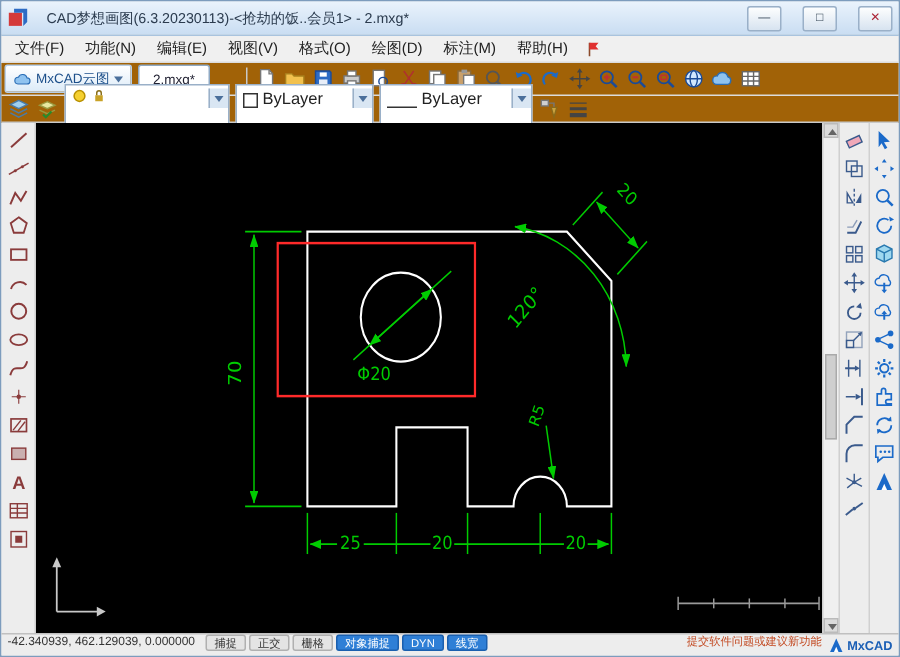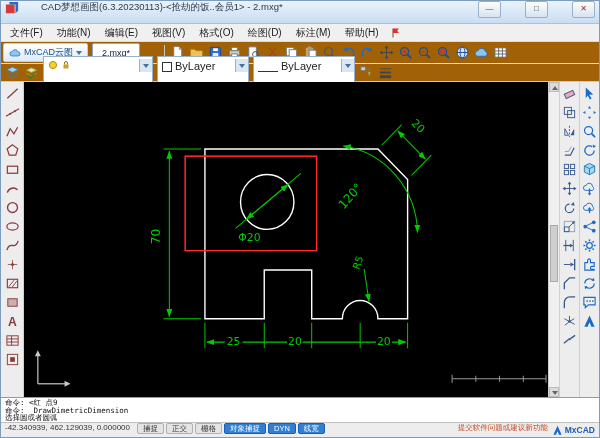--- a/index.html
+++ b/index.html
@@ -1,19 +1,19 @@
 <!DOCTYPE html>
 <html><head>
 <meta charset="utf-8">
 <style>
   html,body{margin:0;padding:0;background:#d6d6d6}
   body{width:600px;height:438px;overflow:hidden;font-family:"Liberation Sans","DejaVu Sans",sans-serif}
   .app{display:flex;flex-direction:column;width:600px;height:438px;background:#f0f0f0;border:1px solid #7d9cbd;box-sizing:border-box}
   
-  .titlebar{height:22px;background:linear-gradient(#eaf3fc,#c9ddf2);display:flex;padding:0 4px;gap:22px;border-bottom:1px solid #a8c3de;flex:none}
+  .titlebar{height:22px;background:linear-gradient(#eaf3fc,#c9ddf2);display:flex;align-items:center;padding:0 4px;gap:12px;border-bottom:1px solid #a8c3de;flex:none}
   .appicon svg{width:14px;height:14px;display:block}
   .title{font-size:9.5px;color:#2b3b4e;flex:1;white-space:nowrap;overflow:hidden}
   .wbtn{width:21px;height:15px;border:1px solid #9ab0c8;background:linear-gradient(#fdfefe,#d7e3f0);font-size:8px;line-height:13px;text-align:center;color:#345;border-radius:2px;margin-left:2px}
   .wbtn.close{color:#a23}
   
   .menubar{height:17px;display:flex;align-items:center;font-size:10px;color:#222;background:#f0f0f0;border-bottom:1px solid #dcdcdc;flex:none;padding-left:2px}
   .menu-items{display:flex;height:100%;align-items:center}
   .menu-item{padding:0 7px;line-height:16px}
   .flag{margin-left:4px;display:flex}
   .flag svg{width:12px;height:12px}
@@ -698,25 +698,20 @@
         <div class="tbi">
           <svg viewBox="0 0 16 16">
             <path d="M2.5 13.5L8 1.5l5.5 12z" fill="#1b6ac9"></path>
             <path d="M6 13.5L8 9l2 4.5z" fill="#fff"></path>
           </svg>
         </div>
       </div>
   </div>
 
 
-  <div class="cmd">
-    <div class="cmdline">命令: &lt;红 点9</div>
-    <div class="cmdline">命令: _DrawDimetricDimension</div>
-    <div class="cmdline">选择圆或者圆弧</div>
-  </div>
 
   <div class="status">
     <span class="coords">-42.340939, 462.129039, 0.000000</span>
     <div class="toggles" id="toggles">
         <div class="toggle">捕捉</div>
         <div class="toggle">正交</div>
         <div class="toggle">栅格</div>
         <div class="toggle on">对象捕捉</div>
         <div class="toggle on">DYN</div>
         <div class="toggle on">线宽</div>

